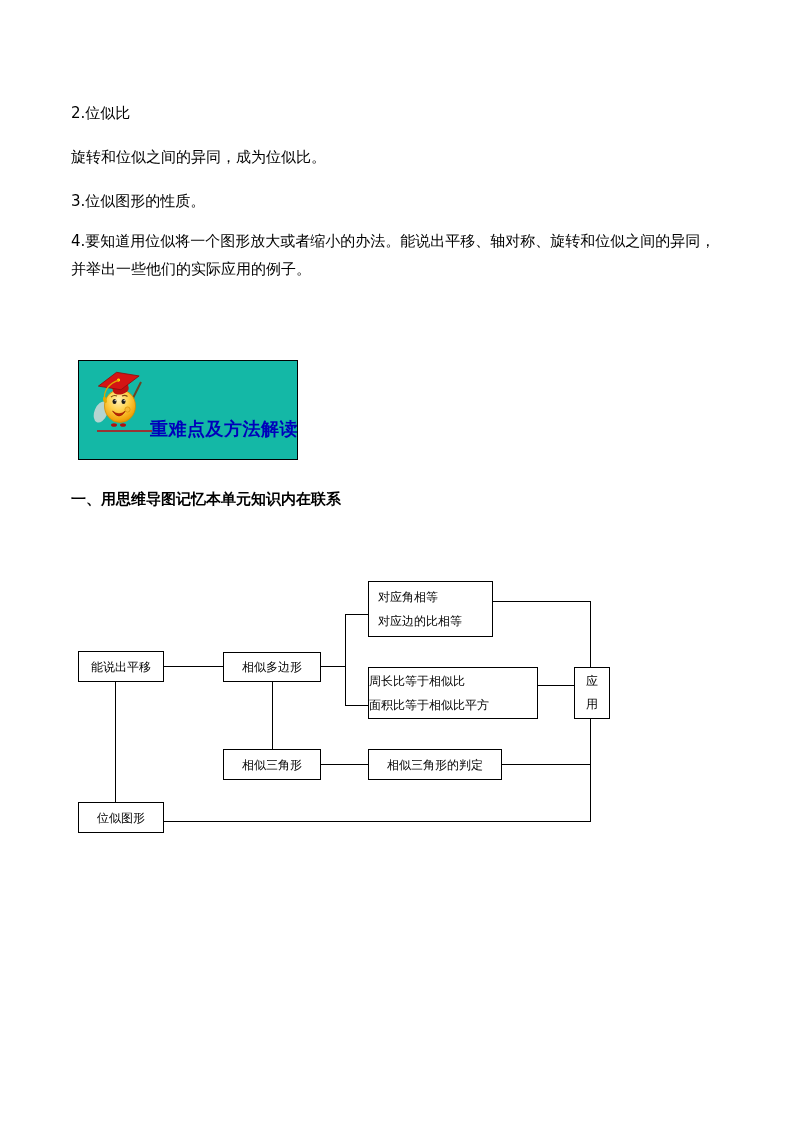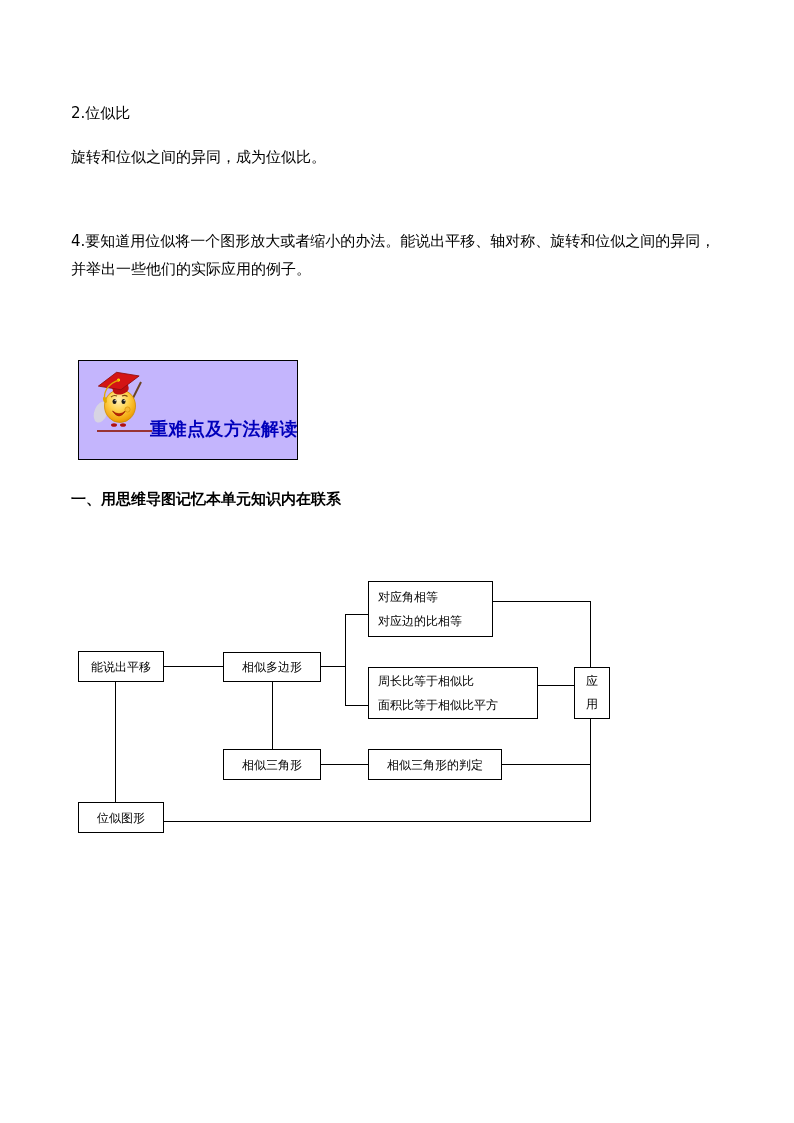--- a/index.html
+++ b/index.html
@@ -30,21 +30,21 @@
     white-space: nowrap;
   }
   
   .badge-box {
     position: absolute;
     left: 78px;
     top: 360px;
     width: 220px;
     height: 100px;
     border: 1px solid #000;
-    background: #c4b5fd;
+    background: #14b8a6;
   }
   .badge-icon { position: absolute; left: 13px; top: 8px; }
   .badge-line {
     position: absolute;
     left: 18px;
     top: 69px;
     width: 55px;
     height: 2px;
     background: #993333;
   }
@@ -67,34 +67,35 @@
     display: flex;
     align-items: center;
     justify-content: center;
     text-align: center;
     white-space: pre-line;
     line-height: 24px;
   }
   .n-a { left: 78px;  top: 651px; width: 86px;  height: 31px; }
   .n-b { left: 223px; top: 652px; width: 98px;  height: 30px; }
   .n-c { left: 368px; top: 581px; width: 125px; height: 56px; justify-content: flex-start; padding-left: 9px; text-align: left; }
-  .n-d { left: 368px; top: 667px; width: 170px; height: 52px; justify-content: flex-start; padding-left: 9px; text-align: left; }
+  .n-d { left: 368px; top: 667px; width: 170px; height: 52px; justify-content: flex-start; text-align: left; }
   .n-e { left: 574px; top: 667px; width: 36px;  height: 52px; line-height: 23px; }
   .n-f { left: 223px; top: 749px; width: 98px;  height: 31px; }
   .n-g { left: 368px; top: 749px; width: 134px; height: 31px; }
   .n-h { left: 78px;  top: 802px; width: 86px;  height: 31px; }
   .cline { position: absolute; background: #000; }
 </style>
 </head>
 <body>
 
 <div class="page">
 
   <div class="para" style="top:99px;">2.位似比</div>
   <div class="para" style="top:143px;">旋转和位似之间的异同，成为位似比。</div>
+  <div class="para" style="top:187px;">3.位似图形的性质。</div>
   <div class="para" style="top:227px;">4.要知道用位似将一个图形放大或者缩小的办法。能说出平移、轴对称、旋转和位似之间的异同，
 并举出一些他们的实际应用的例子。</div>
 
   <div class="badge-box">
     <div class="badge-icon">
       <svg width="56" height="62" viewBox="0 0 56 62">
         <defs>
           <radialGradient id="fg" cx="45%" cy="32%" r="70%">
             <stop offset="0%" stop-color="#fff0b8"></stop>
             <stop offset="45%" stop-color="#ffd24d"></stop>

